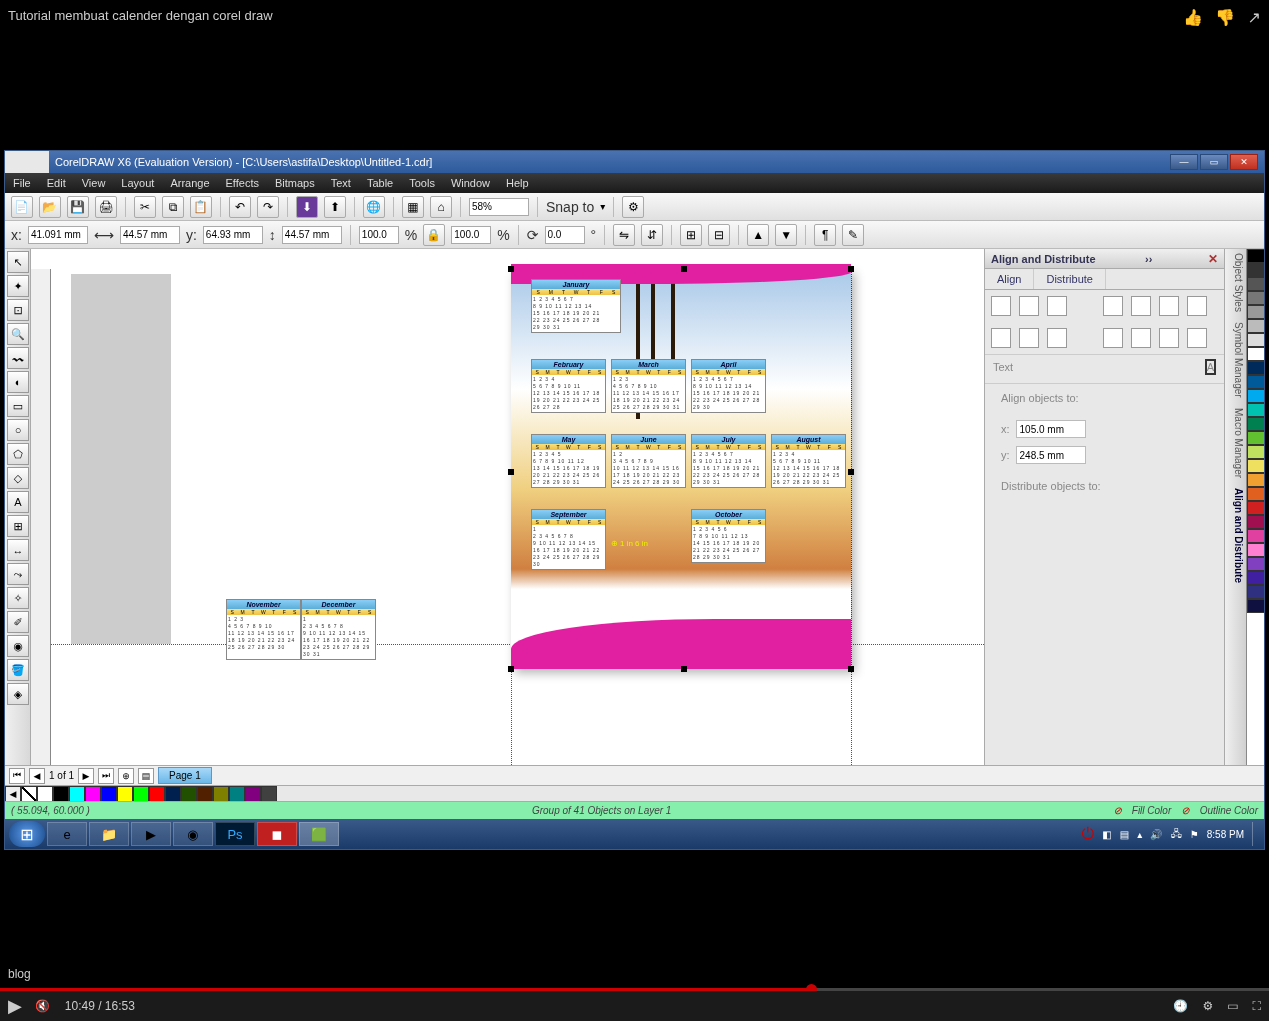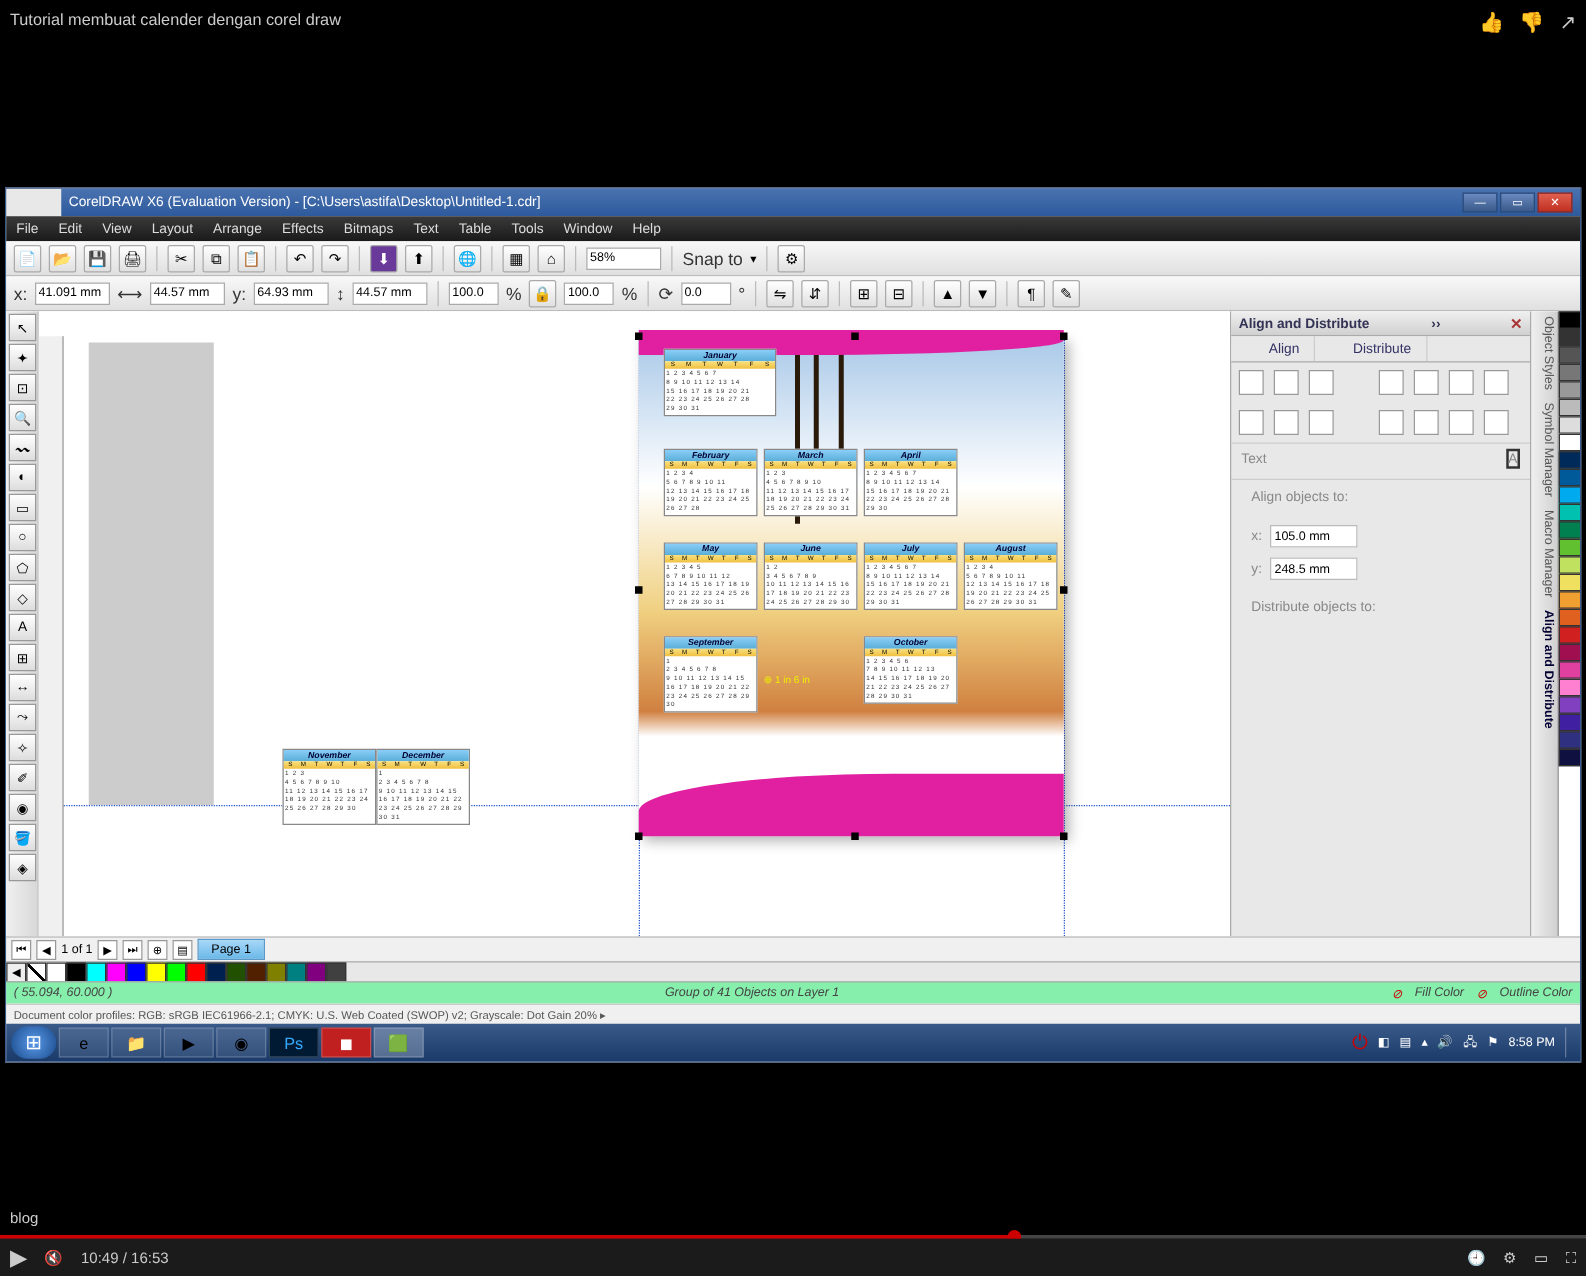--- a/index.html
+++ b/index.html
@@ -63,21 +63,21 @@
 
 .extra-months { position: absolute; left: 175px; top: 330px; display: flex; }
 
 .sel-handle { position: absolute; width: 6px; height: 6px; background: #000; }
 
 
 .right-rail { width: 240px; background: #e8e8e8; border-left: 1px solid #aaa; display: flex; flex-direction: column; font-size: 11px; }
 .docker-title { height: 20px; background: linear-gradient(#f0f0f0, #d0d0d0); border-bottom: 1px solid #aaa; display: flex; align-items: center; padding: 0 6px; font-weight: bold; color: #335; }
 .docker-title .dx { margin-left: auto; cursor: pointer; color: #a33; font-size: 12px; }
 .docker-tabs { display: flex; border-bottom: 1px solid #aaa; background: #e8e8e8; }
-.docker-tabs span { padding: 4px 12px; border-right: 1px solid #ccc; cursor: pointer; color: #336; margin-left: 18px; }
+.docker-tabs span { padding: 4px 12px; border-right: 1px solid #ccc; cursor: pointer; color: #336; }
 .align-icons { display: flex; gap: 8px; padding: 6px; flex-wrap: wrap; }
 .align-icons .ai { width: 20px; height: 20px; border: 1px solid #999; cursor: pointer; background: #fff; position: relative; }
 .docker-row { padding: 4px 8px; color: #888; display: flex; align-items: center; gap: 6px; }
 .docker-input { width: 70px; height: 18px; border: 1px solid #bbb; background: #fff; font-size: 10px; padding: 0 3px; }
 
 
 .palette { width: 18px; display: flex; flex-direction: column; border-left: 1px solid #888; }
 .palette .sw { width: 18px; height: 14px; border: 1px solid #333; cursor: pointer; }
 
 
@@ -547,23 +547,20 @@
   <div class="status1">
     <span>( 55.094, 60.000 )</span>
     <span class="center">Group of 41 Objects on Layer 1</span>
     <div class="right-grp">
       <span style="color:#c00">⊘</span>
       <span>Fill Color</span>
       <span style="color:#c00">⊘</span>
       <span>Outline Color</span>
     </div>
   </div>
-  <div class="status2">
-    <span>Document color profiles: RGB: sRGB IEC61966-2.1; CMYK: U.S. Web Coated (SWOP) v2; Grayscale: Dot Gain 20% ▸</span>
-  </div>
 
   <div class="win-taskbar">
     <div class="win-start">
         <span style="color:#fff">⊞</span>
       </div>
     <div class="tb-app">e</div>
     <div class="tb-app">📁</div>
     <div class="tb-app">▶</div>
     <div class="tb-app">◉</div>
     <div class="tb-app" style="background:#001a33; color:#3af">Ps</div>

